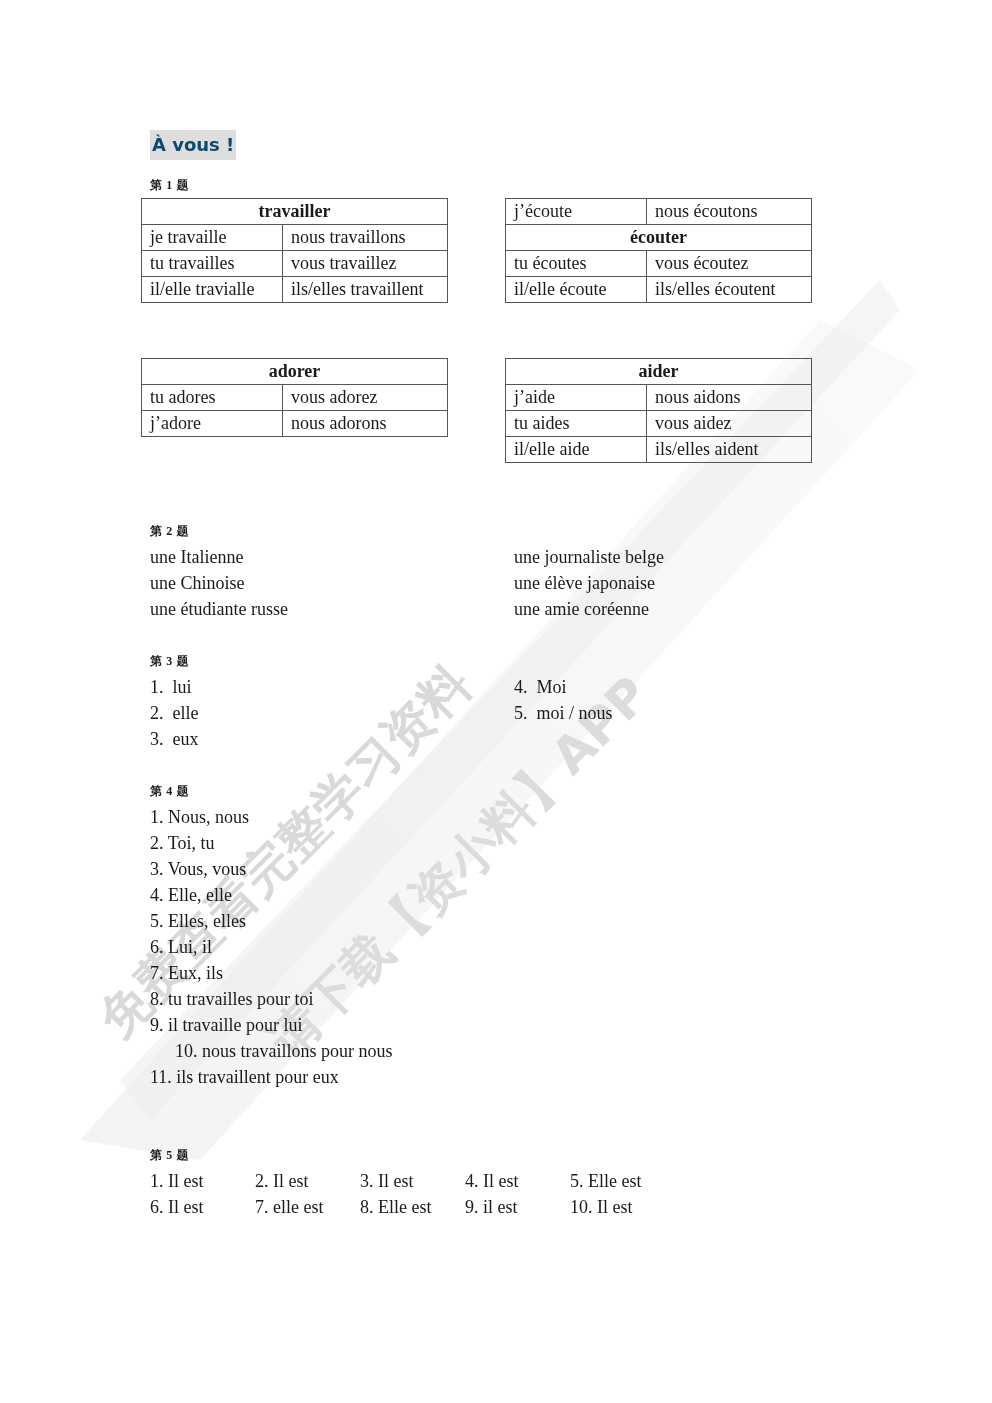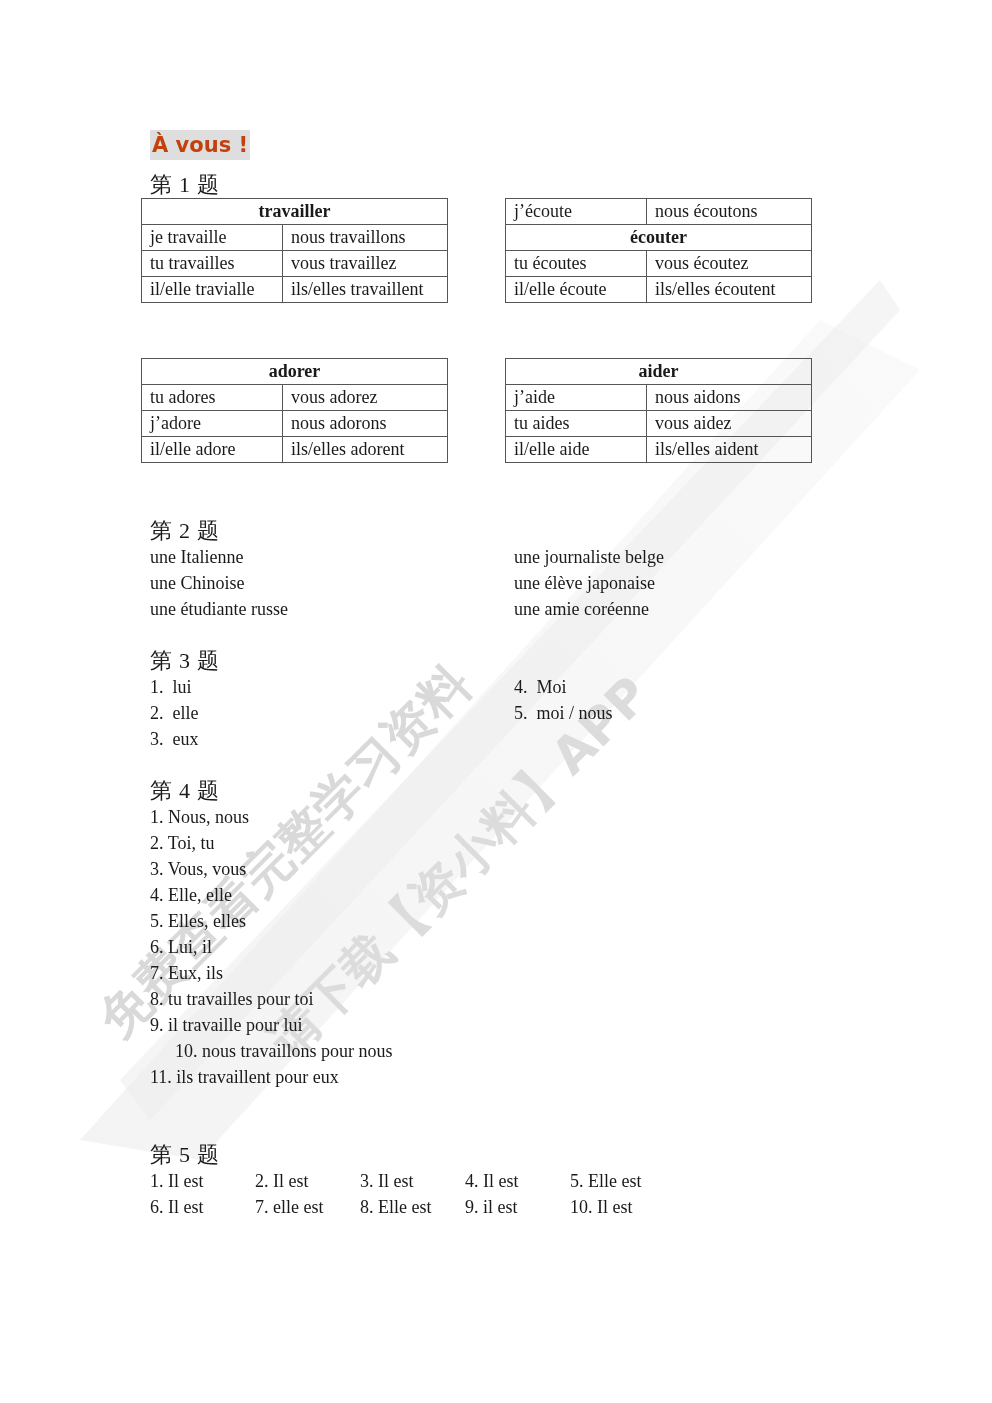--- a/index.html
+++ b/index.html
@@ -8,24 +8,24 @@
     font-family: "Liberation Serif", "DejaVu Serif", serif; color: #1a1a1a;
   }
   .watermark {
     position: absolute; left: 60px; top: 260px; width: 900px; height: 900px;
     pointer-events: none; z-index: 0;
   }
   .page { position: absolute; left: 0; top: 0; width: 992px; height: 1403px; z-index: 1; }
   .title {
     position: absolute; left: 150px; top: 130px; height: 30px; padding: 0 2px;
     background: #dedede; font-family: "DejaVu Sans", "Liberation Sans", sans-serif;
-    font-weight: bold; font-size: 21px; line-height: 30px; color: #c2410c;
+    font-weight: bold; font-size: 18px; line-height: 30px; color: #0c4a6e;
   }
   .qhead {
-    position: absolute; left: 150px; font-weight: normal; font-size: 22px; line-height: 22px;
+    position: absolute; left: 150px; font-weight: bold; font-size: 12px; line-height: 22px;
     font-family: "DejaVu Sans", "Liberation Serif", sans-serif;
   }
   .qhead .num { font-family: "Liberation Serif", serif; }
   table.conj {
     position: absolute; border-collapse: collapse; width: 307px; font-size: 18px;
     background: transparent;
   }
   table.conj td, table.conj th {
     border: 1.5px solid #555; height: 25px; padding: 0 0 0 8px; line-height: 25px;
     text-align: left; font-weight: normal; white-space: nowrap;
@@ -108,24 +108,20 @@
         <tr>
           <th colspan="2">adorer</th>
         </tr>
     <tr>
           <td class="c1">tu adores</td>
           <td>vous adorez</td>
         </tr>
     <tr>
           <td class="c1">j’adore</td>
           <td>nous adorons</td>
-        </tr>
-    <tr>
-          <td class="c1">il/elle adore</td>
-          <td>ils/elles adorent</td>
         </tr>
   </tbody>
     </table>
 
   <table class="conj" style="left:505px; top:358px;">
     <tbody>
         <tr>
           <th colspan="2">aider</th>
         </tr>
     <tr>

